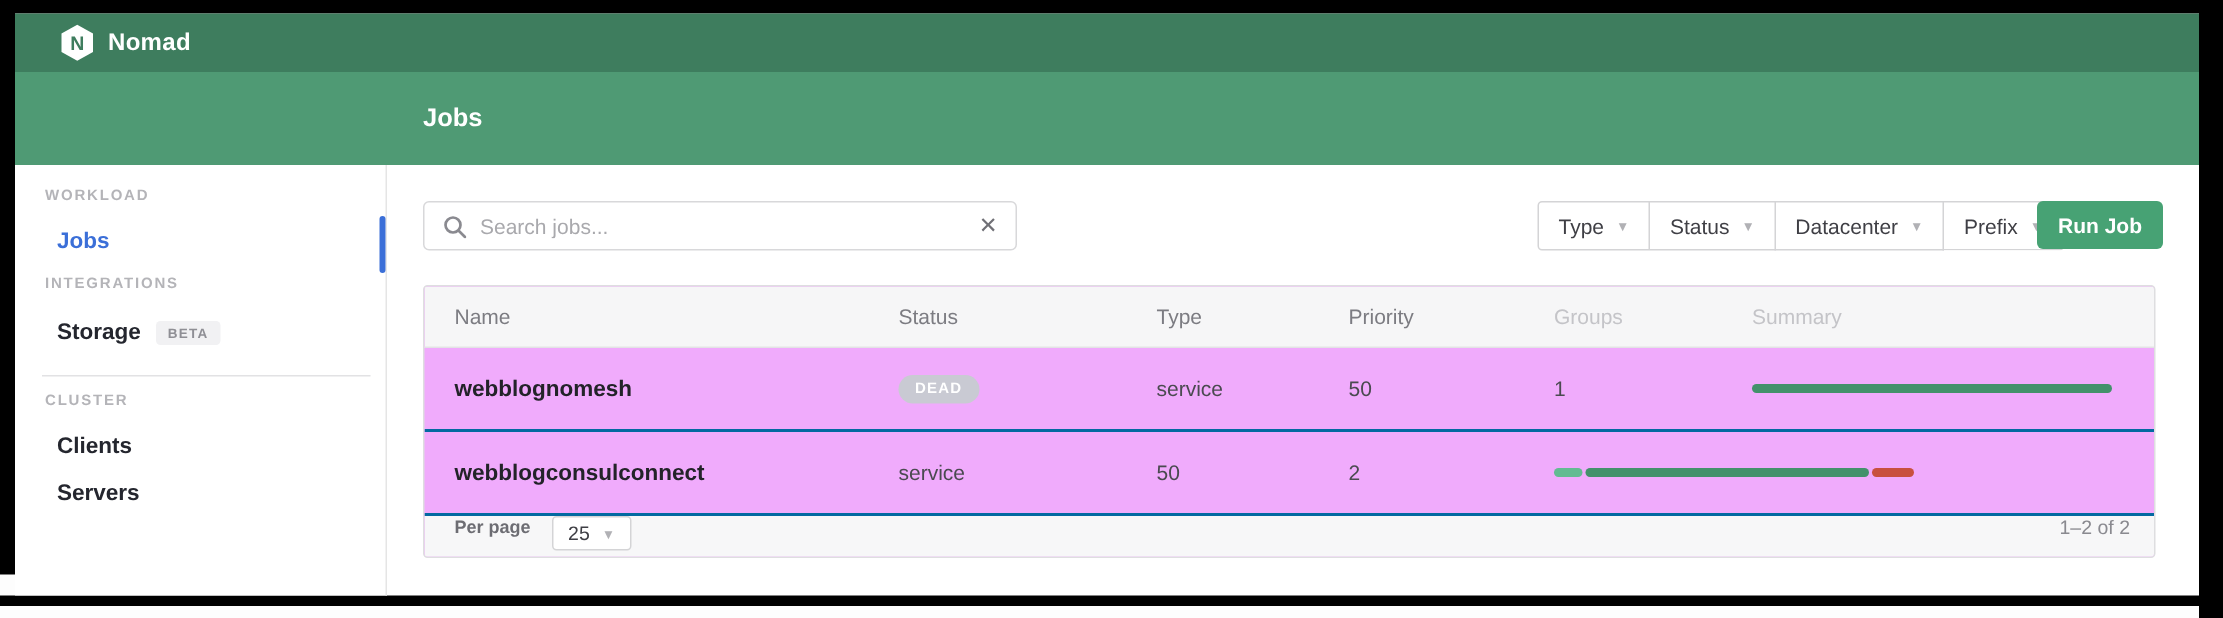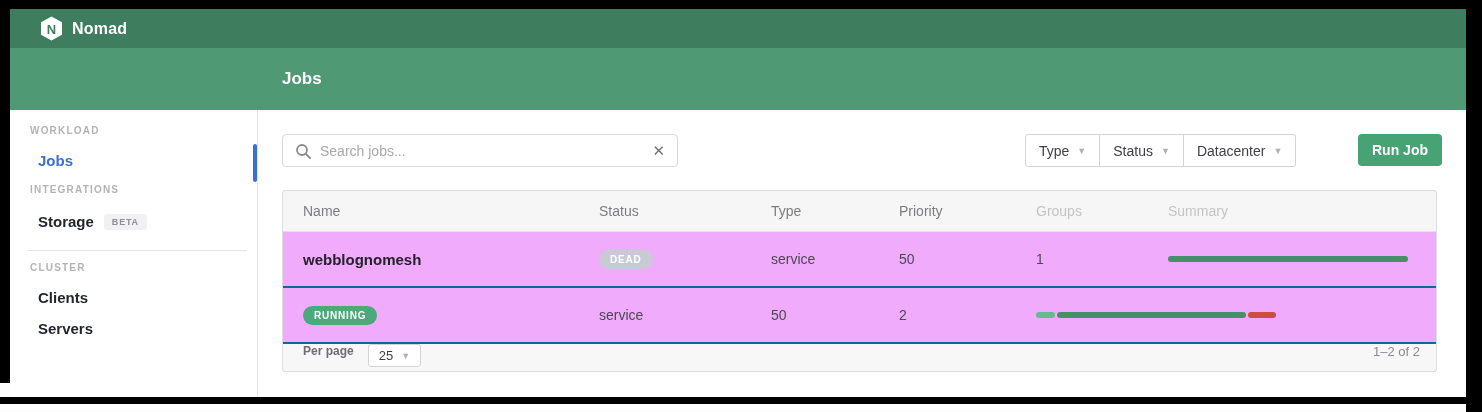--- a/index.html
+++ b/index.html
@@ -119,20 +119,24 @@
     <span class="caret">▼</span>
   </div>
   <div class="filter-btn">
     <span>Status</span>
     <span class="caret">▼</span>
   </div>
   <div class="filter-btn">
     <span>Datacenter</span>
     <span class="caret">▼</span>
   </div>
+  <div class="filter-btn">
+    <span>Prefix</span>
+    <span class="caret">▼</span>
+  </div>
 </div>
 
 <button class="abs run-job">Run Job</button>
 
 <div class="abs table-card">
   <div class="tgrid thead">
     <div>Name</div>
     <div>Status</div>
     <div>Type</div>
     <div>Priority</div>
@@ -147,21 +151,21 @@
     <div>50</div>
     <div>1</div>
     <div>
         <div class="summary-bar">
           <div class="seg" style="flex-grow: 100; background: rgb(67, 145, 107);"></div>
         </div>
       </div>
   </div>
 
   <div class="tgrid trow">
-    <div><span class="status-badge" style="background: rgb(77, 169, 124);">RUNNING</span></div>
+    <div class="job-name">webblogconsulconnect</div>
     <div>service</div>
     <div>50</div>
     <div>2</div>
     <div>
         <div class="summary-bar">
           <div class="seg" style="flex-grow: 8; background: rgb(99, 187, 146);"></div>
           <div class="seg" style="flex-grow: 80; background: rgb(67, 145, 107);"></div>
           <div class="seg" style="flex-grow: 12; background: rgb(200, 80, 63);"></div>
         </div>
       </div>

